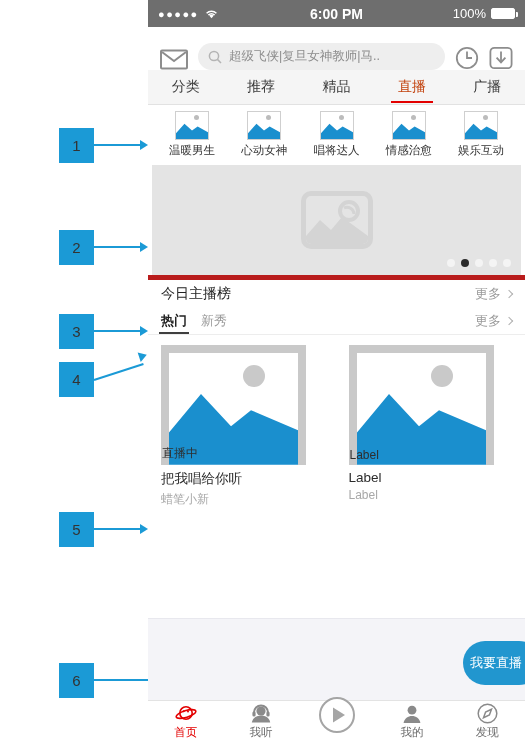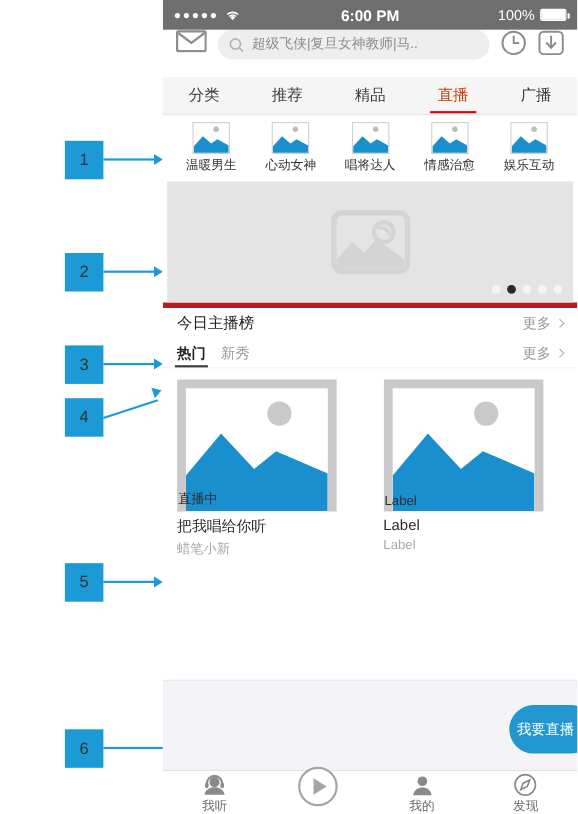--- a/index.html
+++ b/index.html
@@ -72,21 +72,21 @@
   }
   .batt::after {
     content:''; position: absolute; right: -4px; top: 3px;
     width: 2px; height: 5px; background:#ffffff; border-radius:0 1px 1px 0;
   }
   .batt i { display:block; height: 100%; background:#ffffff; }
 
   
   .searchrow {
     height: 43px;
-    display: flex; align-items: flex-start;
+    display: flex; align-items: flex-end;
     padding: 0 12px; gap: 10px;
     background: #ffffff;
   }
   .icon-btn { flex: 0 0 auto; display:flex; align-items:center; justify-content:center; }
   .searchbox {
     flex: 1 1 auto;
     height: 27px;
     background: #eeeeee;
     border-radius: 14px;
     display: flex; align-items: center;
@@ -452,20 +452,31 @@
       </div>
     </div>
 
     <div class="bottompanel">
       <div class="live-btn">
         <span>我要直播</span>
       </div>
     </div>
 
     <div class="bottomnav">
+      <div class="navitem active">
+        <span class="navicon">
+          <svg width="22" height="20" viewBox="0 0 22 20">
+            <circle cx="11" cy="9" r="6.2" fill="none" stroke="#e30000" stroke-width="1.6"></circle>
+            <ellipse cx="11" cy="10" rx="10.2" ry="3.4" fill="none" stroke="#e30000" stroke-width="1.6" transform="rotate(-17 11 10)"></ellipse>
+            <circle cx="8.6" cy="7.2" r="1" fill="#e30000"></circle>
+            <circle cx="13" cy="7.6" r="1" fill="#e30000"></circle>
+          </svg>
+        </span>
+        <span class="navlabel">首页</span>
+      </div>
       <div class="navitem">
         <span class="navicon">
           <svg width="22" height="20" viewBox="0 0 22 20">
             <circle cx="11" cy="7" r="4.6" fill="#8a8a8a"></circle>
             <path d="M1.8 18.5 C2.6 13.9 6.4 11.6 11 11.6 C15.6 11.6 19.4 13.9 20.2 18.5 Z" fill="#8a8a8a"></path>
             <path d="M4 8.4 A7 7 0 0 1 18 8.4" fill="none" stroke="#8a8a8a" stroke-width="2"></path>
             <rect x="2.4" y="7.4" width="3.2" height="5" rx="1.5" fill="#8a8a8a"></rect>
             <rect x="16.4" y="7.4" width="3.2" height="5" rx="1.5" fill="#8a8a8a"></rect>
           </svg>
         </span>

